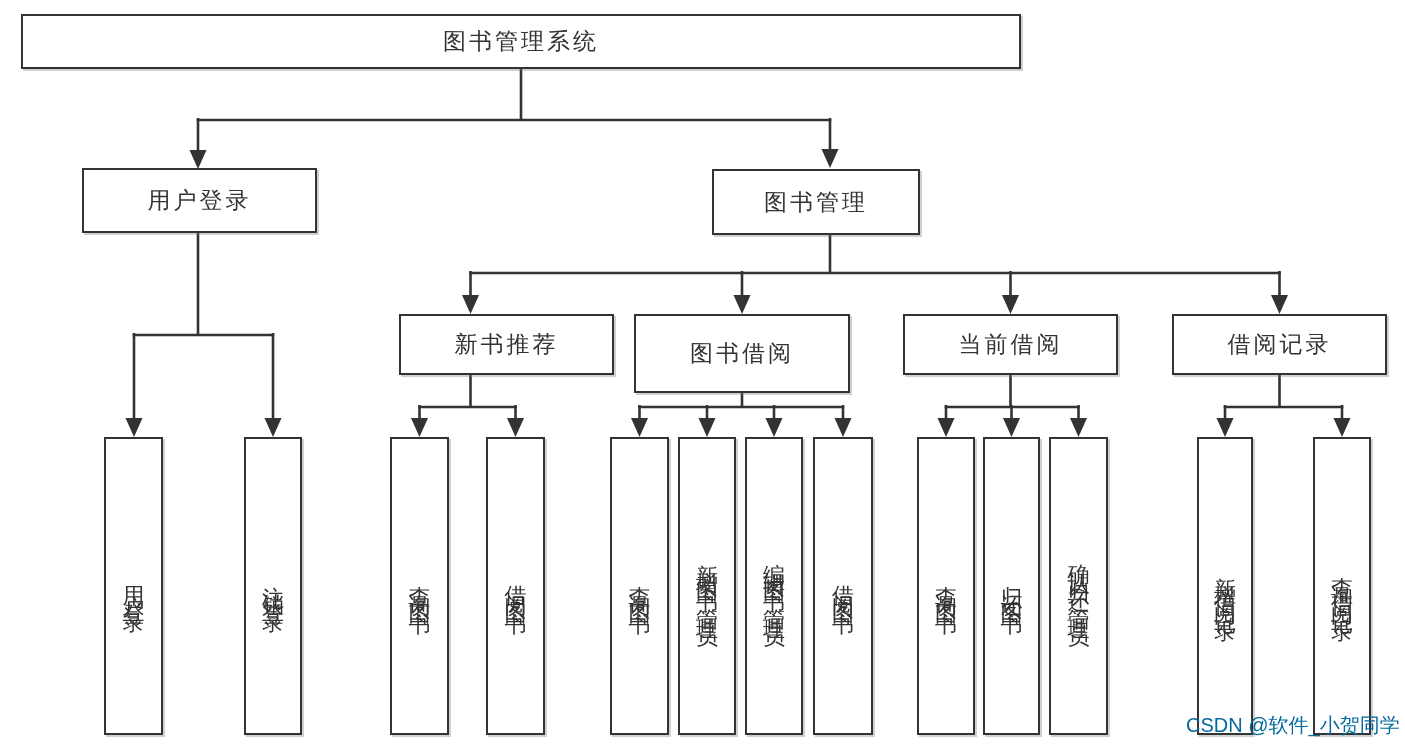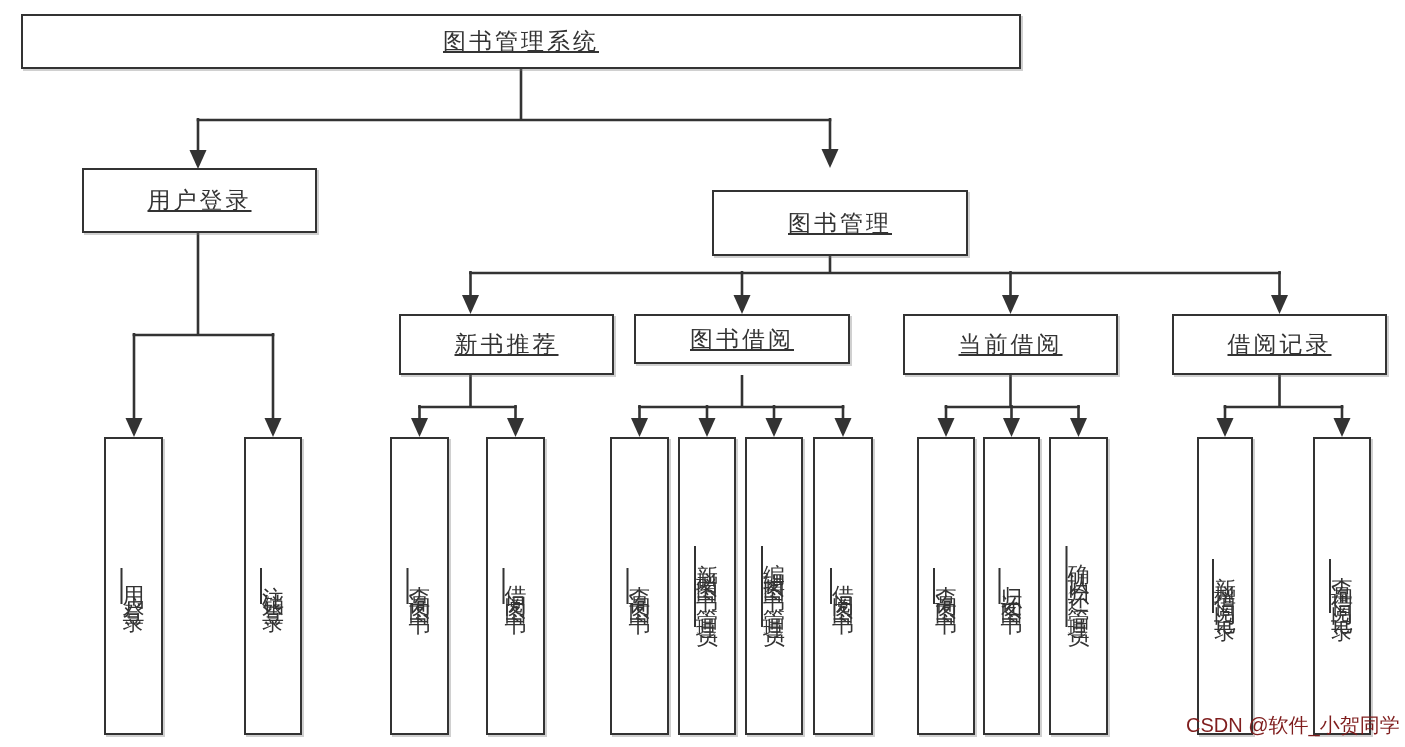--- a/index.html
+++ b/index.html
@@ -24,44 +24,43 @@
   .node {
     position: absolute;
     box-sizing: border-box;
     border: 2.5px solid #333333;
     background: #ffffff;
     color: #333333;
     display: flex;
     align-items: center;
     justify-content: center;
     box-shadow: 2px 2px 0 rgba(120,120,120,0.35);
-    text-decoration: underline;
   }
   .h-label {
     font-size: 23px;
     letter-spacing: 3px;
     white-space: nowrap;
     line-height: 1;
   }
   .leaf-label {
     writing-mode: vertical-rl;
     text-orientation: mixed;
     font-size: 22px;
     letter-spacing: 9px;
     line-height: 1;
     color: #333333;
   }
   
   .n-root   { left: 21px;  top: 14px;  width: 1000px; height: 55px; }
   
   .n-login  { left: 82px;  top: 168px; width: 235px; height: 65px; }
-  .n-mgmt   { left: 712px; top: 169px; width: 256px; height: 66px; margin-top: 21px; }
+  .n-mgmt   { left: 712px; top: 169px; width: 208px; height: 66px; }
   
   .n-rec    { left: 363px;  top: 314px; width: 215px; height: 61px; margin-left: 36px; }
-  .n-borrow { left: 634px;  top: 314px; width: 216px; height: 50px; }
+  .n-borrow { left: 634px;  top: 314px; width: 216px; height: 79px; }
   .n-cur    { left: 903px;  top: 314px; width: 215px; height: 61px; align-items: center; }
   .n-record { left: 1172px; top: 314px; width: 215px; height: 61px; }
   
   .leaf { top: 437px; height: 298px; }
   .l1  { left: 104px;  width: 59px; }
   .l2  { left: 244px;  width: 58px; }
   .l3  { left: 390px;  width: 59px; }
   .l4  { left: 486px;  width: 59px; }
   .l5  { left: 610px;  width: 59px; }
   .l6  { left: 678px;  width: 58px; }
@@ -70,21 +69,21 @@
   .l9  { left: 917px;  width: 58px; }
   .l10 { left: 983px;  width: 57px; }
   .l11 { left: 1049px; width: 59px; }
   .l12 { left: 1197px; width: 56px; }
   .l13 { left: 1313px; width: 58px; }
   .watermark {
     position: absolute;
     left: 1186px;
     top: 712px;
     font-size: 20px;
-    color: #7f1d1d;
+    color: #0369a1;
     white-space: nowrap;
     line-height: 1.3;
   }
 </style>
 </head>
 <body>
 
 <div class="stage">
 
   <svg class="connectors" viewBox="0 0 1405 747" xmlns="http://www.w3.org/2000/svg">

